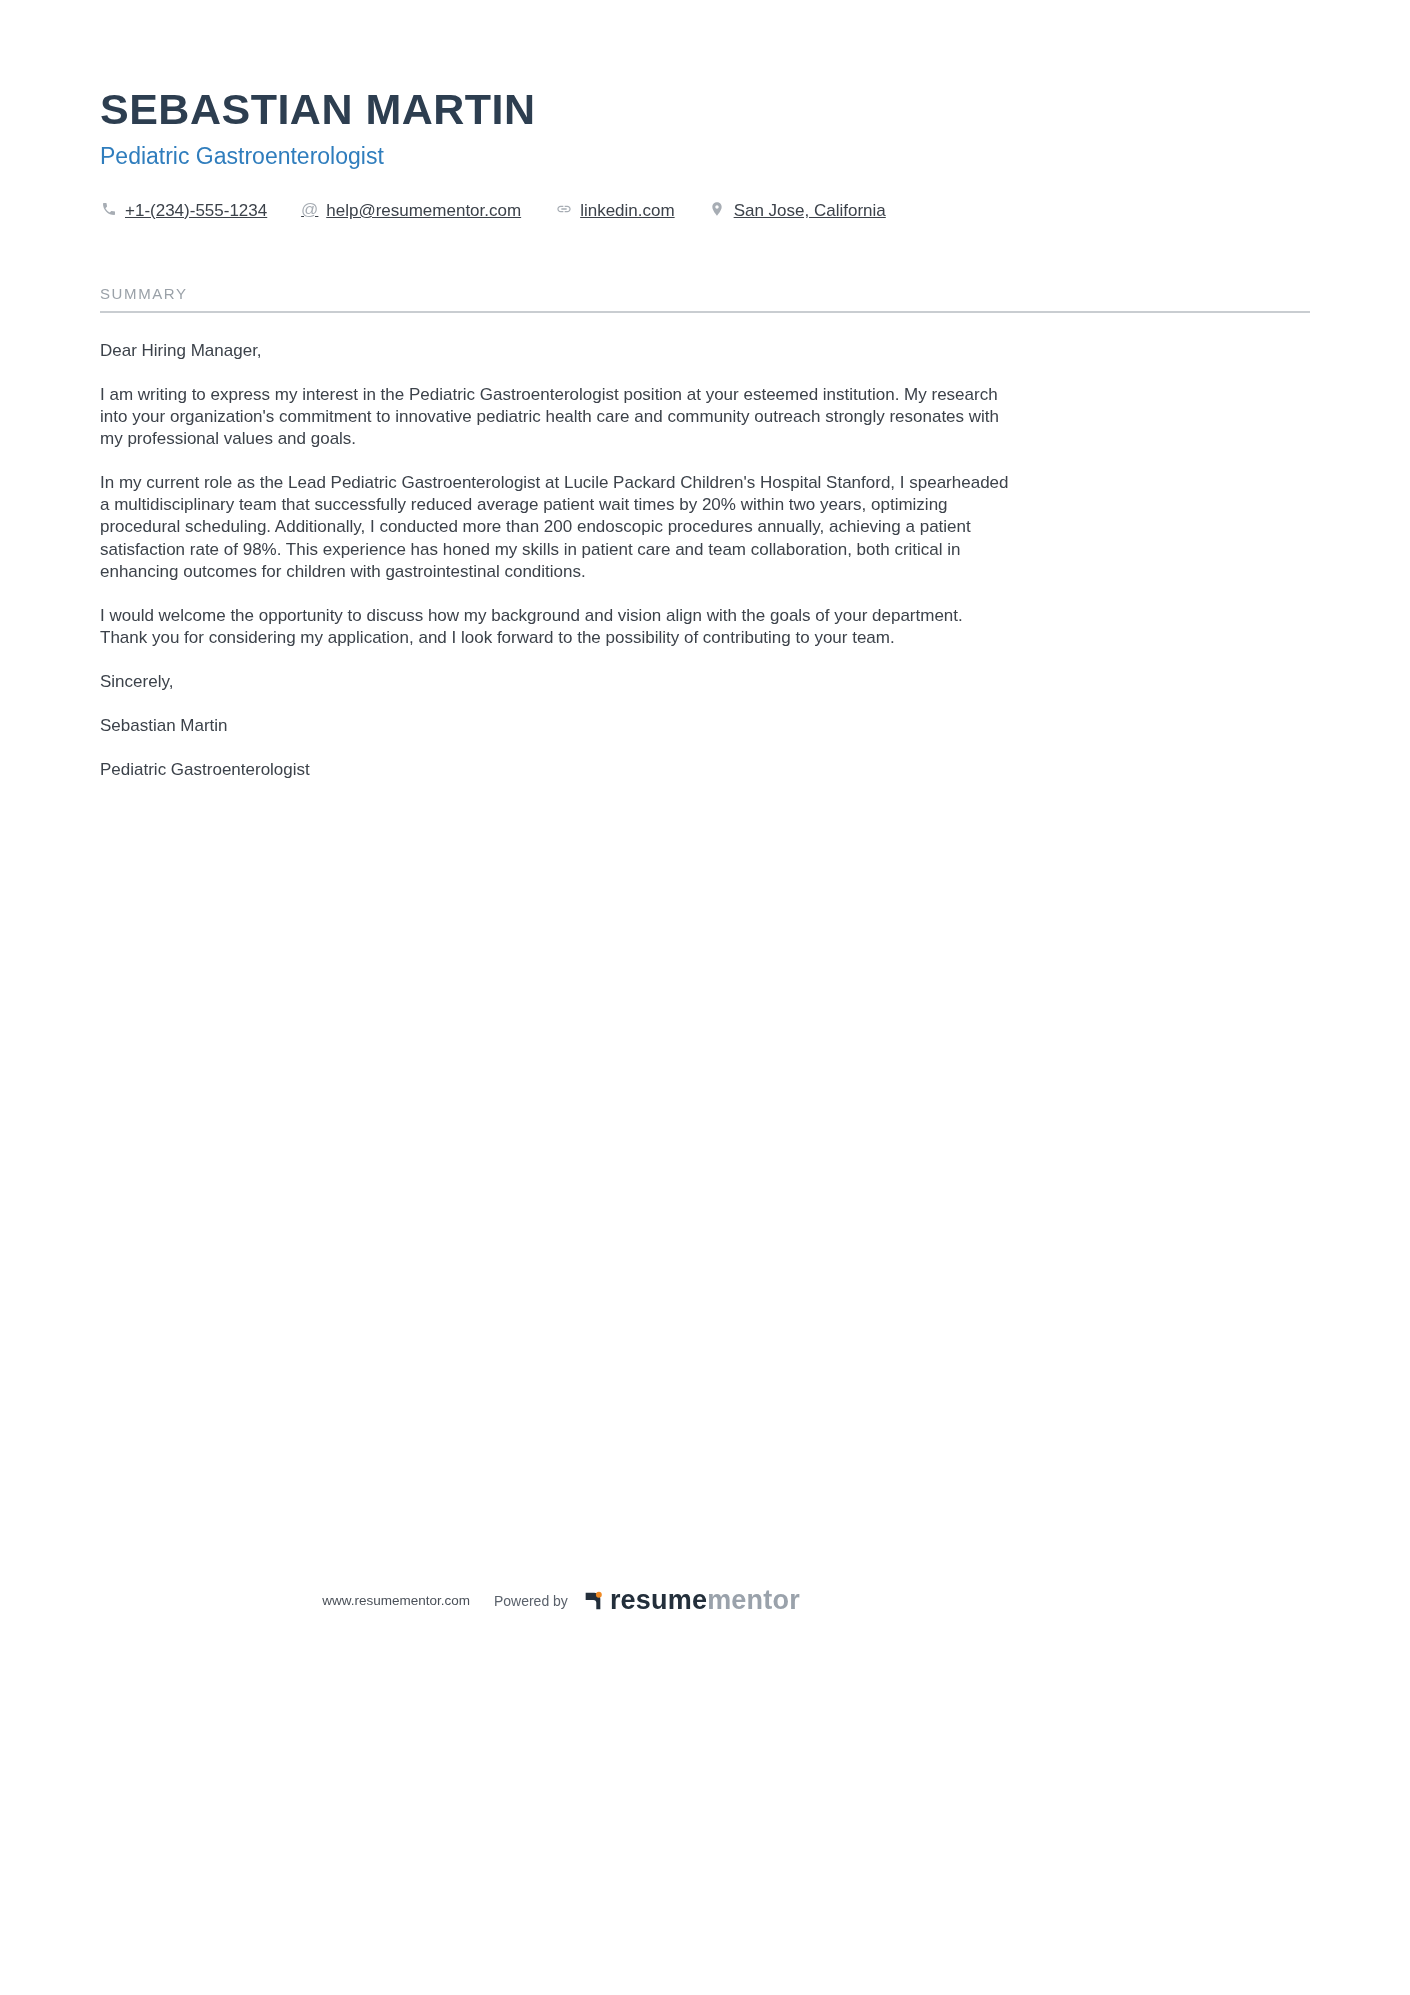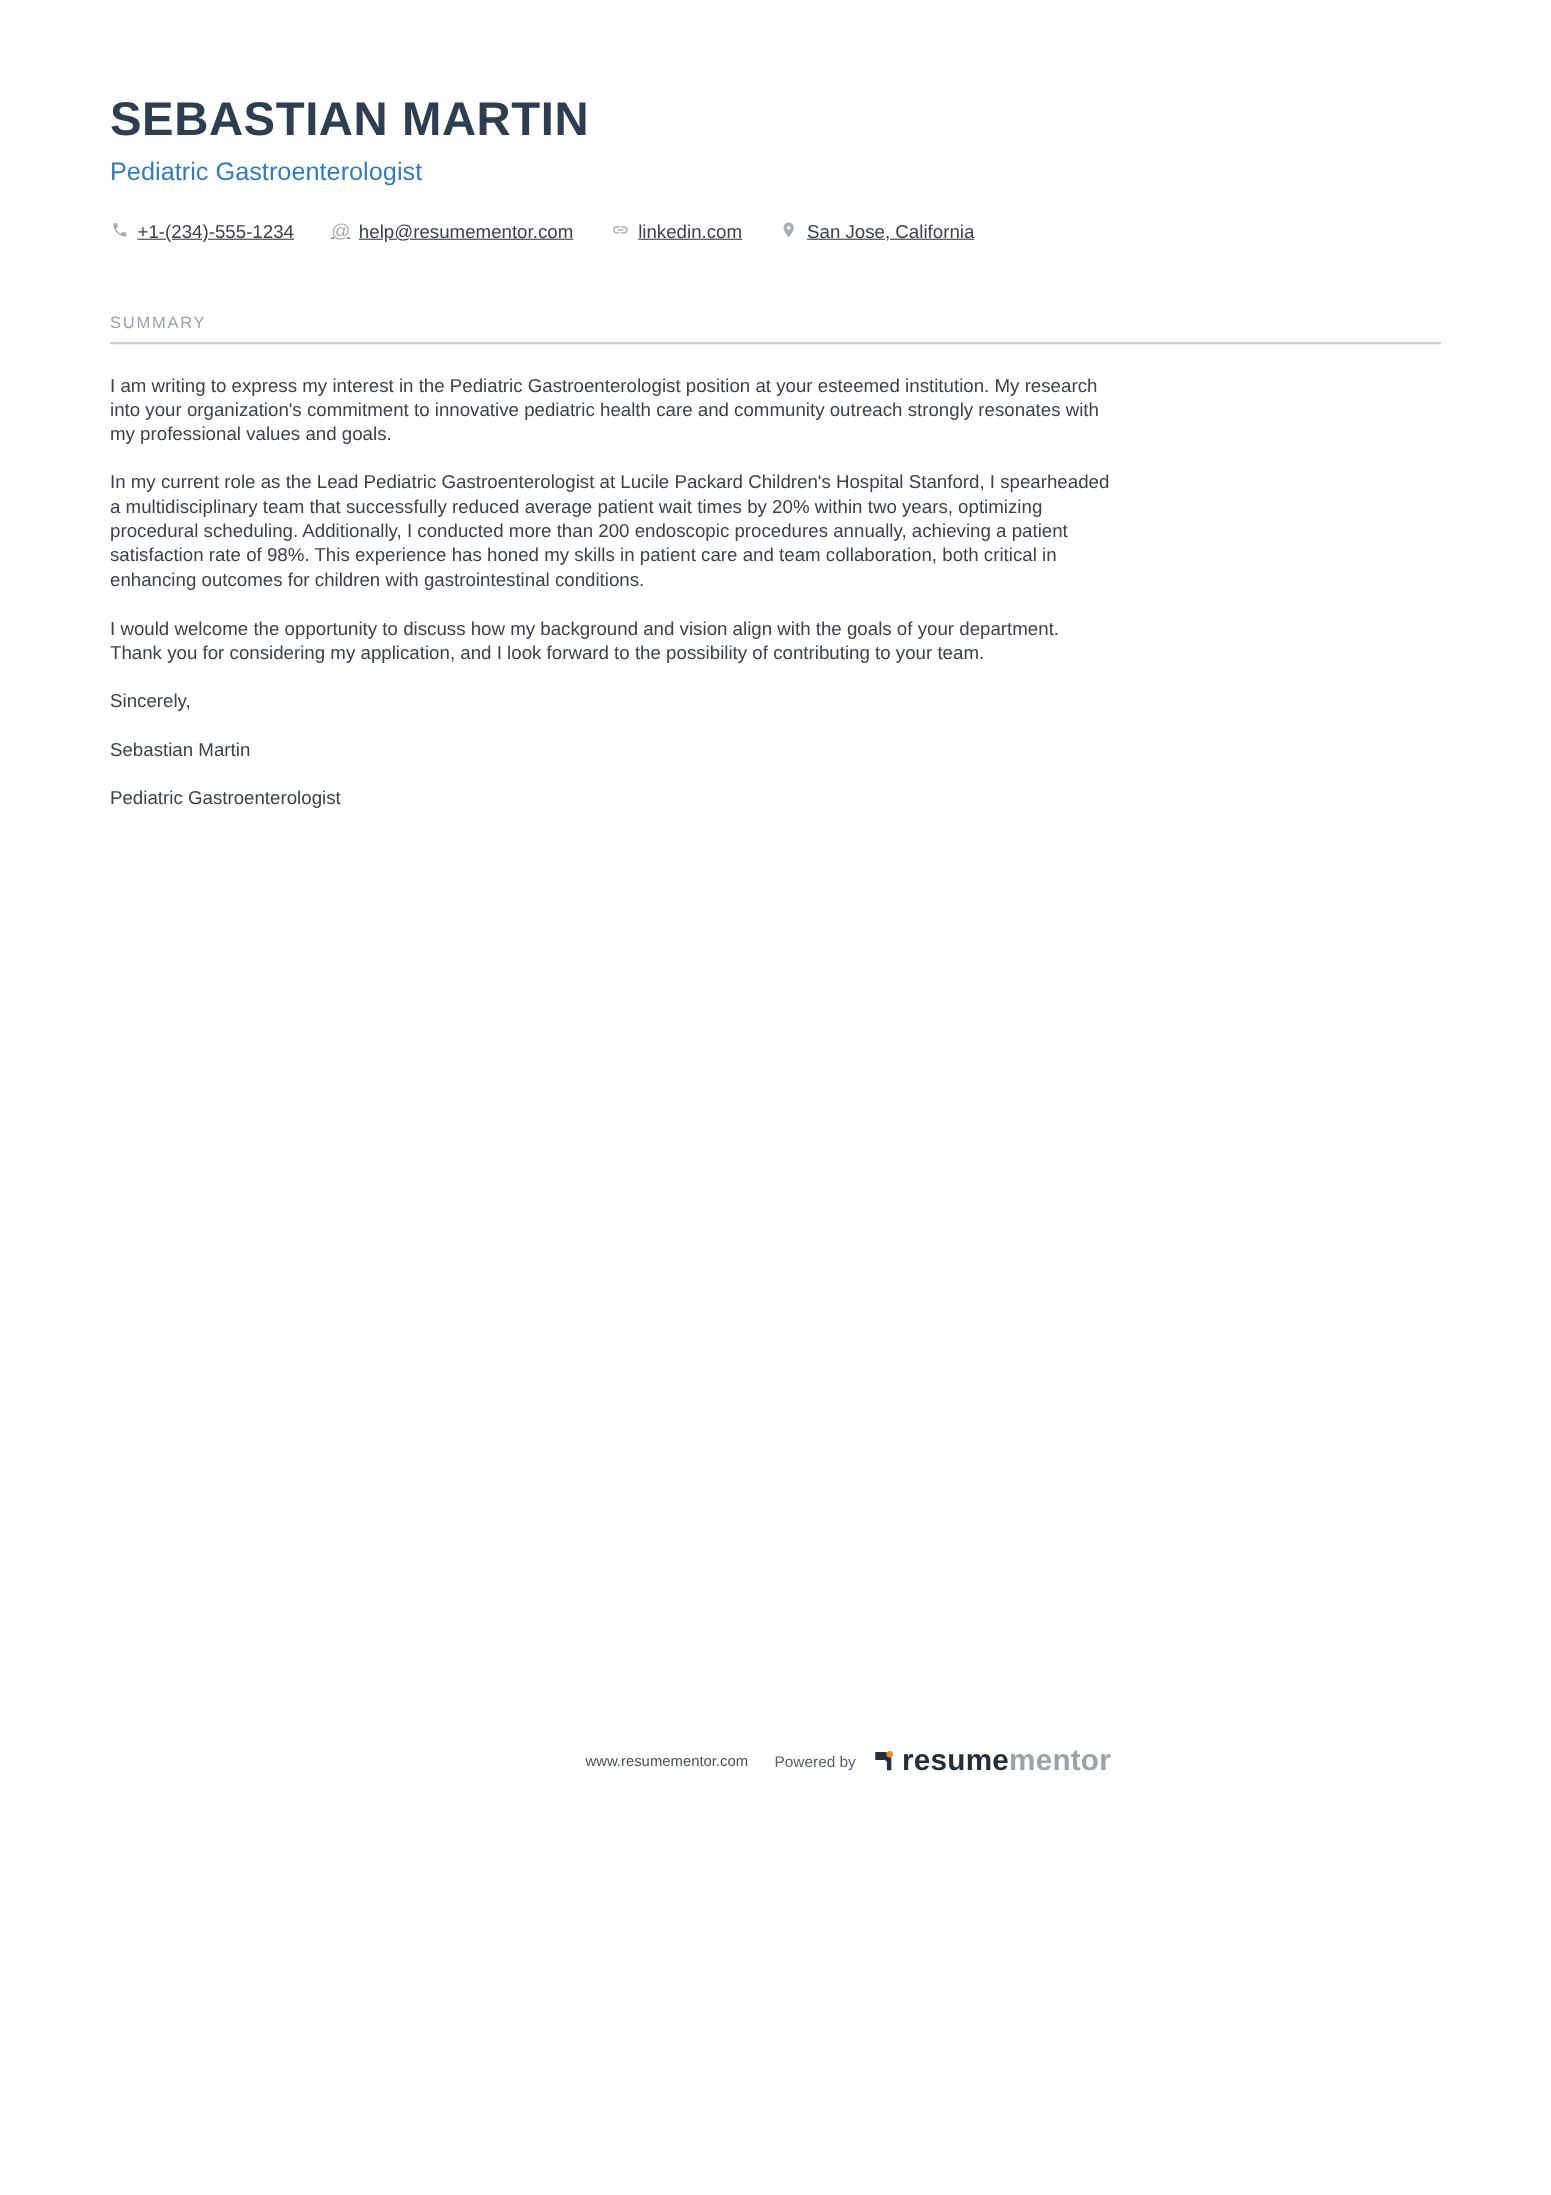--- a/index.html
+++ b/index.html
@@ -86,24 +86,24 @@
     line-height: 1.3;
     color: #3c424a;
   }
   .letter-body p { margin: 0 0 22px 0; }
   .letter-body p:last-child { margin-bottom: 0; }
 
   
   .page-footer {
     position: absolute;
     left: 100px;
-    right: 400px;
+    right: 388px;
     bottom: 28px;
     display: flex;
-    justify-content: flex-end;
+    justify-content: center;
     align-items: center;
   }
   .footer-site {
     font-size: 13.5px;
     color: #4a5058;
   }
   .powered-group {
     display: inline-flex;
     align-items: center;
     gap: 14px;
@@ -177,20 +177,21 @@
       </span>
 
     </div>
   </header>
 
   <section class="summary-section">
     <div class="section-label">SUMMARY</div>
     <hr class="section-rule">
 
     <div class="letter-body">
+      <p>Dear Hiring Manager,</p>
       <p>I am writing to express my interest in the Pediatric Gastroenterologist position at your esteemed institution. My research into your organization's commitment to innovative pediatric health care and community outreach strongly resonates with my professional values and goals.</p>
       <p>In my current role as the Lead Pediatric Gastroenterologist at Lucile Packard Children's Hospital Stanford, I spearheaded a multidisciplinary team that successfully reduced average patient wait times by 20% within two years, optimizing procedural scheduling. Additionally, I conducted more than 200 endoscopic procedures annually, achieving a patient satisfaction rate of 98%. This experience has honed my skills in patient care and team collaboration, both critical in enhancing outcomes for children with gastrointestinal conditions.</p>
       <p>I would welcome the opportunity to discuss how my background and vision align with the goals of your department. Thank you for considering my application, and I look forward to the possibility of contributing to your team.</p>
       <p>Sincerely,</p>
       <p>Sebastian Martin</p>
       <p>Pediatric Gastroenterologist</p>
     </div>
   </section>
 
   <footer class="page-footer">

